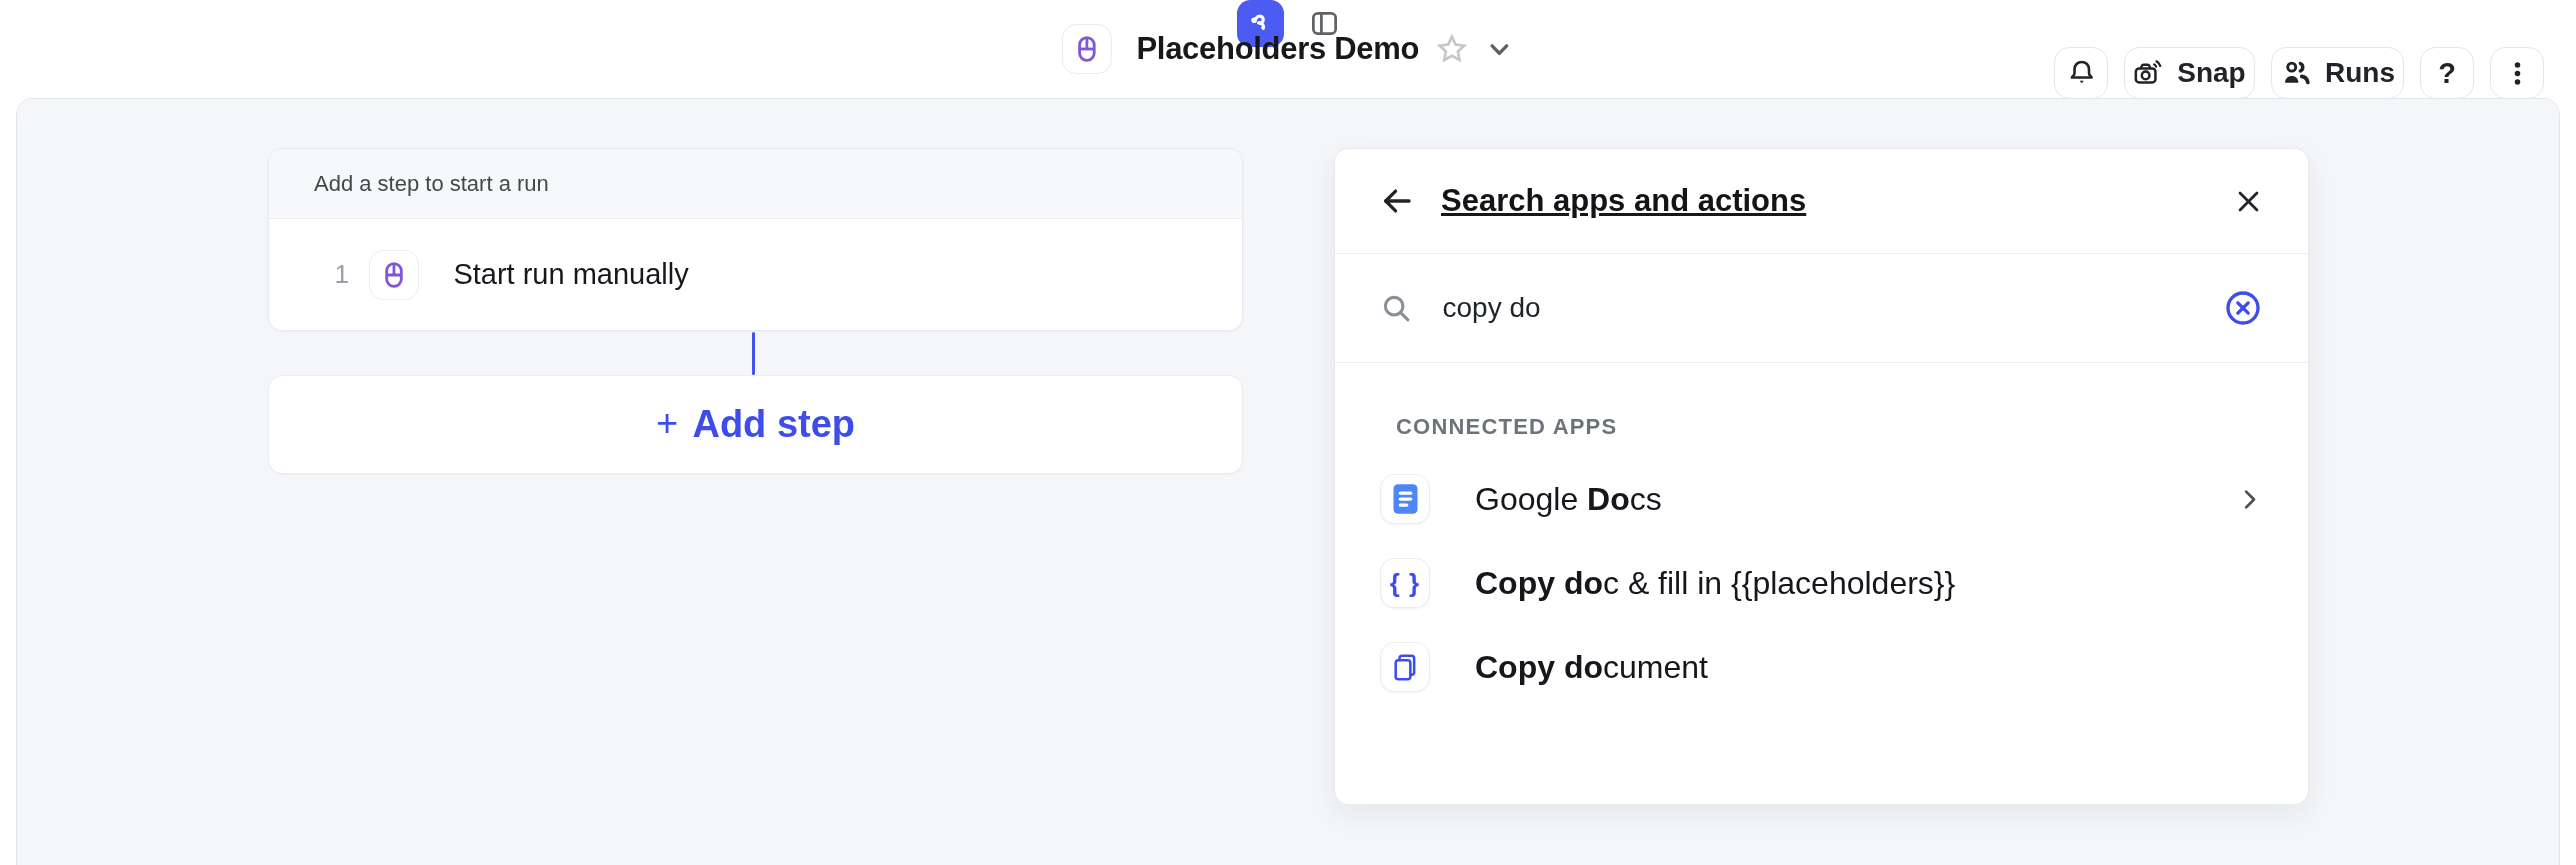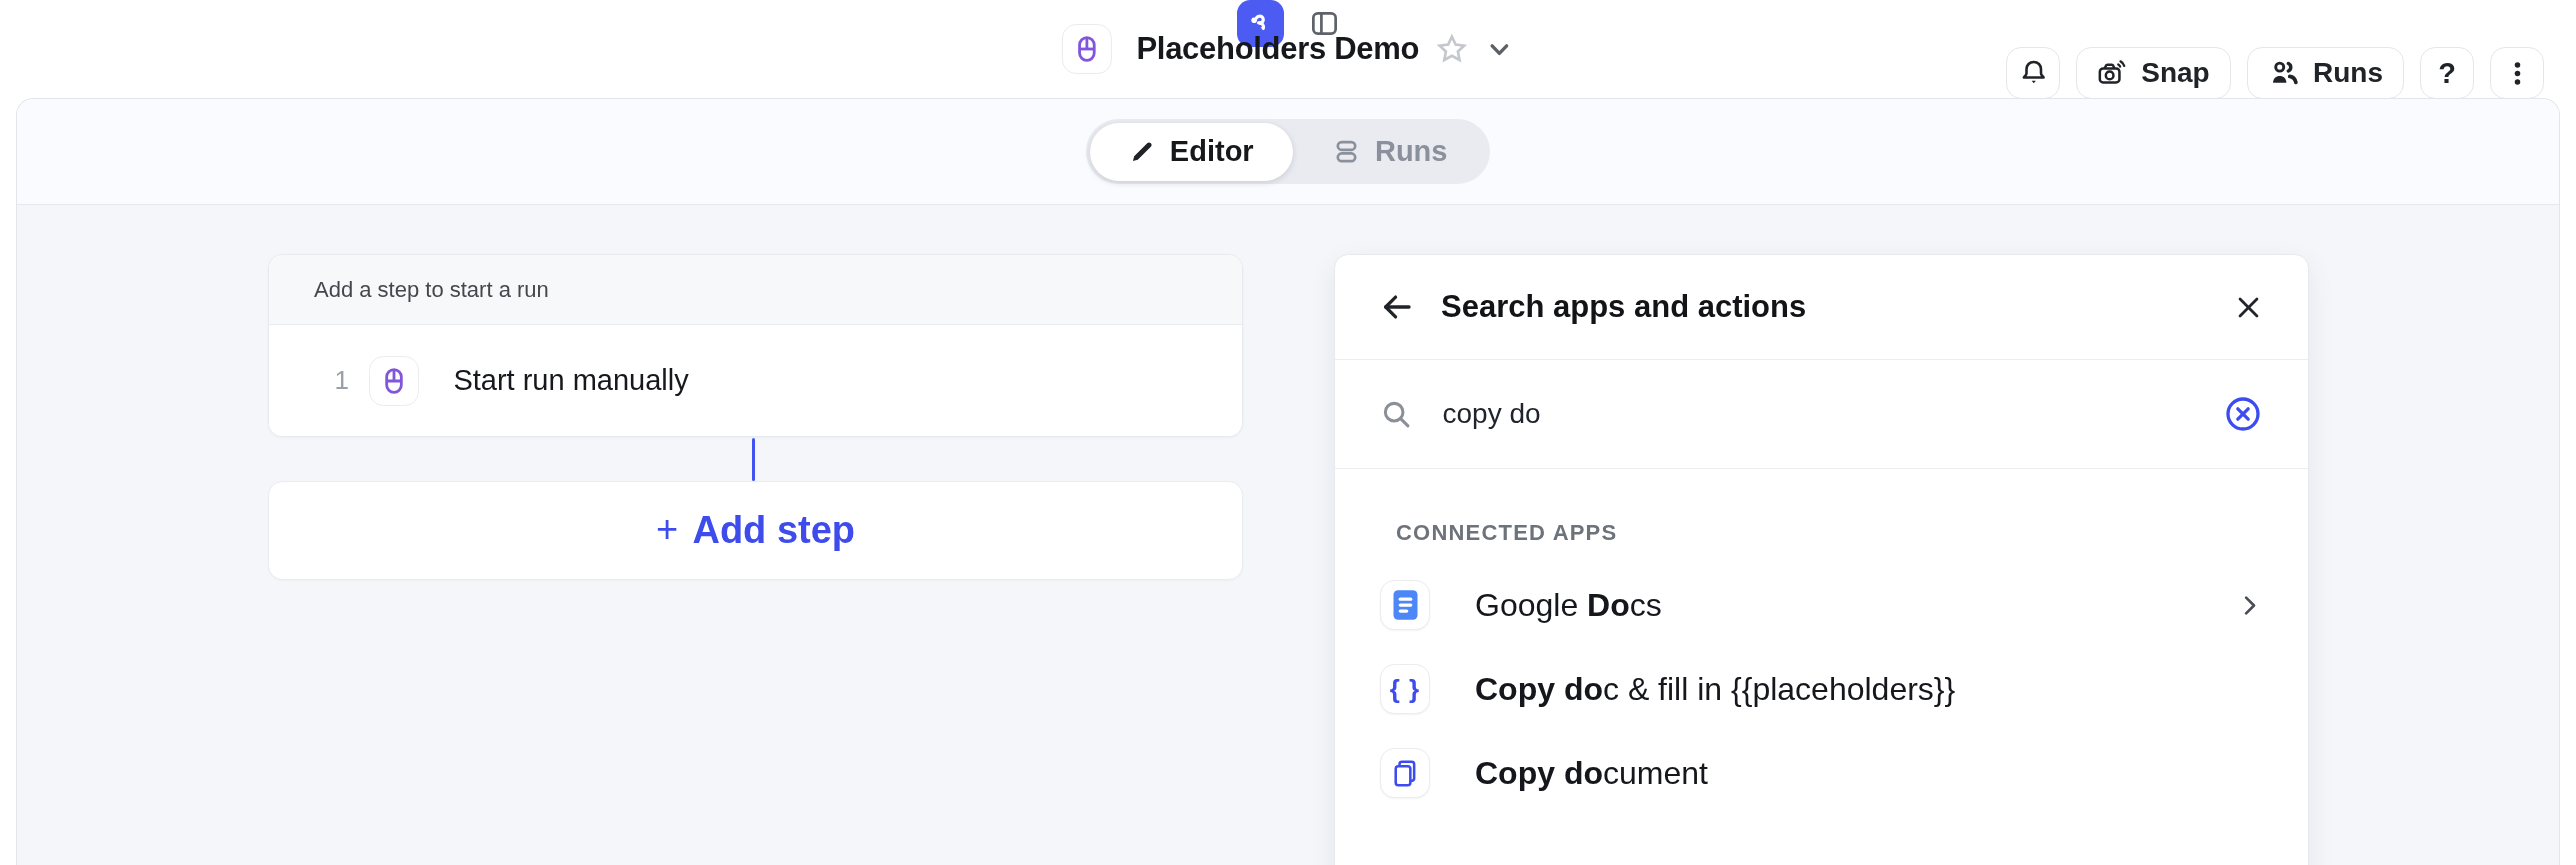--- a/index.html
+++ b/index.html
@@ -10,21 +10,21 @@
   
   .topbar{height:98px;display:flex;align-items:center;padding:0 32px;background:#fff;position:relative;flex-direction:column;}
   .topbar-left{display:flex;align-items:center;gap:25px;}
   .logo-btn{width:47px;height:47px;border-radius:13.3px;background:#4c5bf2;display:flex;align-items:center;justify-content:center;cursor:pointer;}
   .icon-btn{background:none;border:none;padding:0;display:flex;align-items:center;justify-content:center;cursor:pointer;}
   .topbar-center{position:absolute;left:50%;top:50%;transform:translate(-50%,-50%);display:flex;align-items:center;gap:17px;}
   .app-chip{width:50px;height:50px;border:1.4px solid #ebebee;border-radius:14.3px;background:#fff;display:flex;align-items:center;justify-content:center;}
   .workflow-title{font-size:31px;font-weight:700;color:#17181b;letter-spacing:-0.3px;margin-left:7.6px;}
   .topbar-right{margin-left:auto;display:flex;align-items:center;gap:16px;}
   .tb-btn{height:52px;min-width:54px;border:1.4px solid #e5e6e9;border-radius:15.2px;background:#fff;
-    display:flex;align-items:center;justify-content:center;gap:13.3px;padding:0 20px;font-size:28px;font-weight:600;color:#202327;cursor:pointer;font-family:inherit;}
+    display:flex;align-items:center;justify-content:center;gap:13.3px;padding:0 8px;font-size:28px;font-weight:600;color:#202327;cursor:pointer;font-family:inherit;}
   .tb-btn.icon-only{padding:0;width:54px;}
 
   
   .workspace{position:absolute;left:16px;right:16px;top:98px;bottom:-5.7px;border:1.4px solid #e3e5eb;border-bottom:none;
     border-radius:17px 17px 0 0;overflow:hidden;display:flex;flex-direction:column;background:#fafbfe;}
   .workspace-header{height:106px;flex:none;display:flex;align-items:center;justify-content:center;
     background:#fafbfe;border-bottom:1.4px solid #e6e8ee;}
   .canvas{flex:1;position:relative;background:#f4f6fa;}
 
   
@@ -49,21 +49,21 @@
   .add-step-card{position:absolute;left:251px;top:276px;width:975px;height:99px;background:#fff;border:1.4px solid #eaecf0;
     border-radius:14.3px;display:flex;align-items:center;justify-content:center;gap:14.3px;color:#3d4ceb;cursor:pointer;
     box-shadow:0 1px 1.9px rgba(20,24,40,.03);}
   .plus-glyph{font-size:38px;font-weight:500;line-height:1;margin-top:-3.8px;}
   .add-step-label{font-size:38px;font-weight:700;}
 
   
   .search-panel{position:absolute;left:1317px;top:49px;width:975px;height:657px;background:#fff;
     border:1.4px solid #e7e9ee;border-radius:14.3px;box-shadow:0 9.5px 29px rgba(20,24,40,.07);
     display:flex;flex-direction:column;overflow:hidden;}
-  .panel-head{height:105px;flex:none;display:flex;align-items:center;gap:27px;padding:0 45px;border-bottom:1.4px solid #edeef2;}
+  .panel-head{height:105px;flex:none;display:flex;align-items:center;gap:27px;padding:0 45px;border-bottom:1.4px solid #edeef2;text-decoration:underline;}
   .panel-title{font-size:31px;font-weight:700;color:#131417;}
   .panel-close{margin-left:auto;}
   .search-row{height:109px;flex:none;display:flex;align-items:center;gap:29.5px;padding:0 45px;border-bottom:1.4px solid #edeef2;}
   .search-input{flex:1;border:none;outline:none;background:transparent;font-size:28px;color:#1f242c;font-family:inherit;padding:0;}
   .section-label{padding:51px 61px 0;font-size:22px;font-weight:700;color:#6d737b;letter-spacing:1.2px;}
   .results{margin-top:17px;}
   .result-row{height:84px;display:flex;align-items:center;gap:45px;padding:0 45px;cursor:pointer;}
   .result-chip{width:50px;height:50px;flex:none;border:1.4px solid #ececf0;border-radius:14.3px;background:#fff;
     display:flex;align-items:center;justify-content:center;box-shadow:0 1px 1.9px rgba(20,24,40,.05);}
   .result-text{font-size:32px;color:#15171c;}
@@ -149,37 +149,20 @@
           <circle cx="12" cy="5" r="2.3" fill="#202327"></circle>
           <circle cx="12" cy="12" r="2.3" fill="#202327"></circle>
           <circle cx="12" cy="19" r="2.3" fill="#202327"></circle>
         </svg>
       </button>
     </div>
   </header>
 
   <main class="workspace">
 
-    <div class="workspace-header">
-      <div class="segmented">
-        <button class="seg-btn active">
-          <svg width="27" height="27" viewBox="0 0 24 24">
-            <path d="M3.5 20.5 L4.6 16.2 L16.2 4.6 C17.1 3.7 18.5 3.7 19.4 4.6 C20.3 5.5 20.3 6.9 19.4 7.8 L7.8 19.4 L3.5 20.5 Z" fill="#1f2328"></path>
-          </svg>
-          <span>Editor</span>
-        </button>
-        <button class="seg-btn inactive">
-          <svg width="29" height="29" viewBox="0 0 24 24">
-            <rect x="4.8" y="4.2" width="14.4" height="6.4" rx="3.2" fill="none" stroke="#8b919c" stroke-width="2.2"></rect>
-            <rect x="4.8" y="13.6" width="14.4" height="6.4" rx="3.2" fill="none" stroke="#8b919c" stroke-width="2.2"></rect>
-          </svg>
-          <span>Runs</span>
-        </button>
-      </div>
-    </div>
 
     <div class="canvas">
 
       <section class="trigger-card">
         <div class="trigger-head">
           <span>Add a step to start a run</span>
         </div>
         <div class="trigger-body">
           <span class="step-num">1</span>
           <span class="step-chip">

